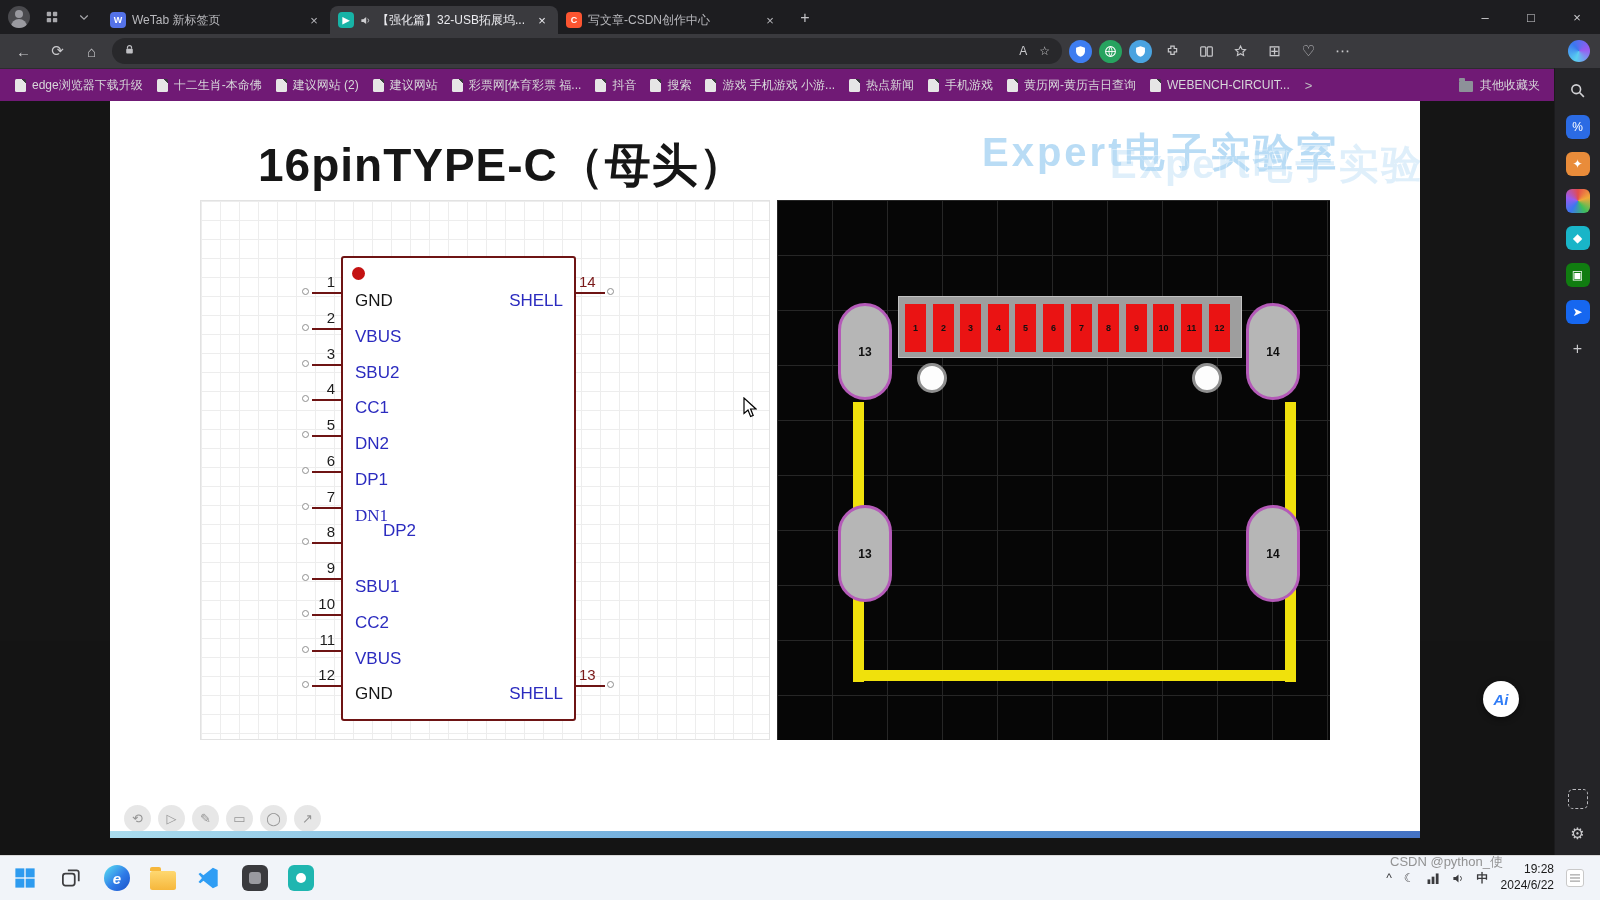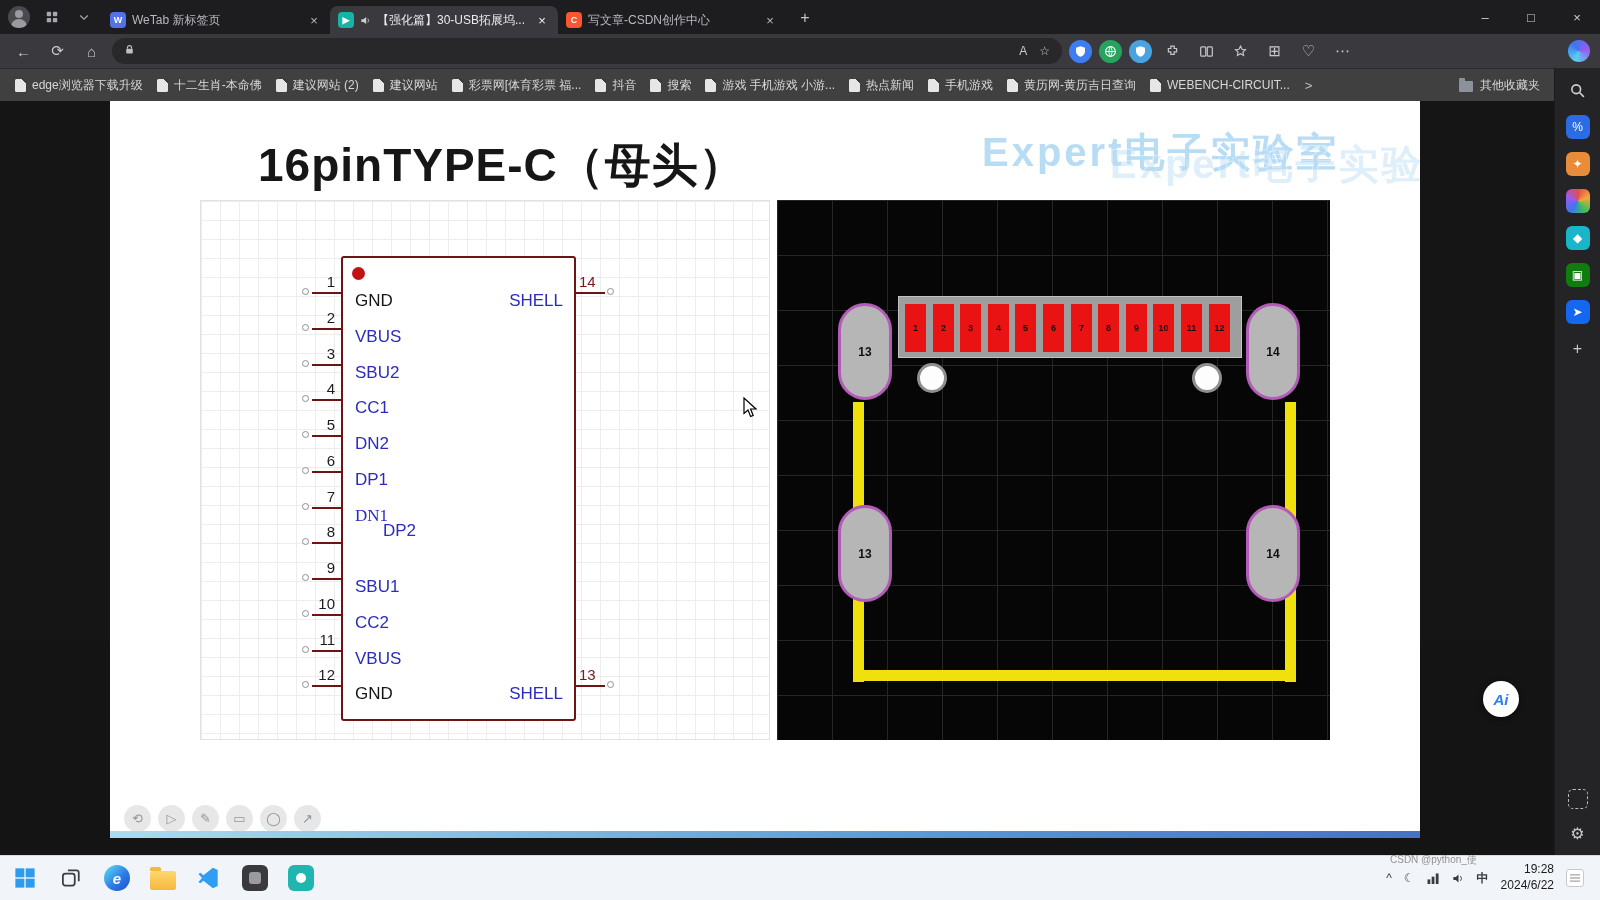--- a/index.html
+++ b/index.html
@@ -29,21 +29,21 @@
 .nav-btn{width:27px;height:26px;display:flex;align-items:center;justify-content:center;color:#c9c9cc;font-size:15px;border-radius:4px;flex:0 0 auto;}
 .addr{width:950px;height:26px;background:#28282b;border-radius:13px;display:flex;align-items:center;padding:0 12px;gap:7px;font-size:12.5px;white-space:nowrap;overflow:hidden;flex:0 0 auto;}
 .url{color:#9c9ca1;overflow:hidden;white-space:nowrap;}
 .url b{color:#e8e8ea;font-weight:normal;}
 .addr-right{margin-left:auto;display:flex;gap:12px;align-items:center;color:#c9c9cc;font-size:12px;}
 .ext{width:23px;height:23px;border-radius:50%;display:flex;align-items:center;justify-content:center;flex:0 0 auto;}
 .ext1{background:#3e7df0}.ext2{background:#27a35f}.ext3{background:#4aa3e0}
 .copilot{width:22px;height:22px;border-radius:50%;background:conic-gradient(from 200deg,#5ad0f0,#3a77f0,#9a5af0,#5ad0f0);margin-left:auto;flex:0 0 auto;}
 
 
-.bookbar{position:absolute;left:0;top:68px;width:1554px;height:33px;background:#404040;border-top:1px solid #2c2c2f;display:flex;align-items:center;padding:12px 8px;font-size:12px;color:#d8d8da;overflow:hidden;}
+.bookbar{position:absolute;left:0;top:68px;width:1554px;height:33px;background:#701a75;border-top:1px solid #2c2c2f;display:flex;align-items:center;padding:12px 8px;font-size:12px;color:#d8d8da;overflow:hidden;}
 .bm-list{display:flex;align-items:center;}
 .bm{display:flex;align-items:center;gap:6px;padding:4px 7px;border-radius:4px;white-space:nowrap;}
 .doc{width:11px;height:13px;border-radius:1.5px;background:linear-gradient(225deg,#3a3a3e 3px,#e6e6e6 0);flex:0 0 11px;}
 .bm-chevron{padding:0 8px;color:#c0c0c3;font-size:13px;}
 .bm-right{margin-left:auto;display:flex;align-items:center;gap:7px;padding-right:6px;white-space:nowrap;}
 .folder{width:14px;height:11px;background:#8d9199;border-radius:1px;position:relative;margin-top:2px;}
 .folder::before{content:"";position:absolute;top:-3px;left:0;width:6px;height:3px;background:#8d9199;border-radius:1px 1px 0 0;}
 
 
 .esidebar{position:absolute;right:0;top:68px;bottom:45px;width:46px;background:#242427;border-left:1px solid #1b1b1d;display:flex;flex-direction:column;align-items:center;padding-top:10px;gap:13px;z-index:5;}
@@ -94,21 +94,21 @@
 .ico-dark{width:26px;height:26px;border-radius:6px;background:#3a3a3e;position:relative;}
 .ico-dark::after{content:"";position:absolute;left:7px;top:7px;width:12px;height:12px;border-radius:3px;background:#9a9aa0;}
 .ico-teal{width:26px;height:26px;border-radius:6px;background:#1fb6b0;position:relative;}
 .ico-teal::after{content:"";position:absolute;left:8px;top:8px;width:10px;height:10px;border-radius:50%;background:#fff;}
 .tray{margin-left:auto;display:flex;align-items:center;gap:12px;padding-right:8px;}
 .tray-ico{display:flex;align-items:center;justify-content:center;color:#3a3a3d;font-size:12px;}
 .ime{font-size:12px;font-weight:bold;}
 .clock{text-align:right;font-size:12px;color:#1a1a1a;line-height:1.3;}
 .notif{width:18px;height:18px;border-radius:3px;background:#fff;border:1px solid #c9c9c9;position:relative;}
 .notif::after{content:"";position:absolute;left:3px;top:4px;width:10px;height:8px;background:linear-gradient(#bbb 1.5px,transparent 1.5px);background-size:10px 3.2px;}
-.csdn-wm{position:absolute;left:1390px;top:853px;font-size:10px;color:rgba(135,135,135,.9);z-index:20;white-space:nowrap;}
+.csdn-wm{position:absolute;left:1390px;top:853px;font-size:13px;color:rgba(135,135,135,.9);z-index:20;white-space:nowrap;}
 </style>
 </head>
 <body>
 
 <div class="stage">
 
   <div class="tabbar">
     <div class="tb-left">
       <div class="avatar"></div>
       <div class="tb-ico">
@@ -132,21 +132,21 @@
           <span class="tab-close">×</span>
         </div>
         <div class="tab active">
           <span class="tab-badge" style="background: rgb(23, 179, 166);">▶</span>
           <span class="tab-audio">
             <svg width="11" height="11" viewBox="0 0 16 16">
               <path d="M2 6v4h3l4 3V3L5 6Z" fill="#cfcfd2"></path>
               <path d="M11.3 5.2a4 4 0 0 1 0 5.6" stroke="#cfcfd2" stroke-width="1.3" fill="none"></path>
             </svg>
           </span>
-          <span class="tab-title">【强化篇】30-USB拓展坞...</span>
+          <span class="tab-title">【强化篇】32-USB拓展坞...</span>
           <span class="tab-close">×</span>
         </div>
         <div class="tab">
           <span class="tab-badge" style="background: rgb(252, 85, 49);">C</span>
           <span class="tab-title">写文章-CSDN创作中心</span>
           <span class="tab-close">×</span>
         </div>
       </div>
     <div class="newtab">+</div>
     <div class="wctrls">

